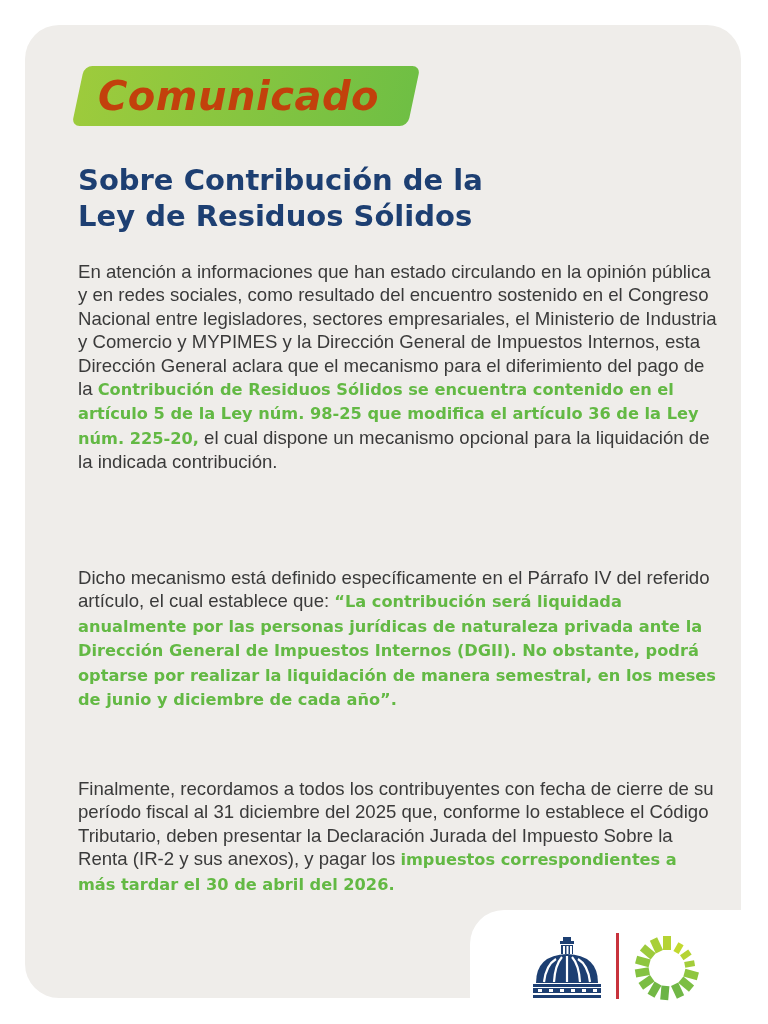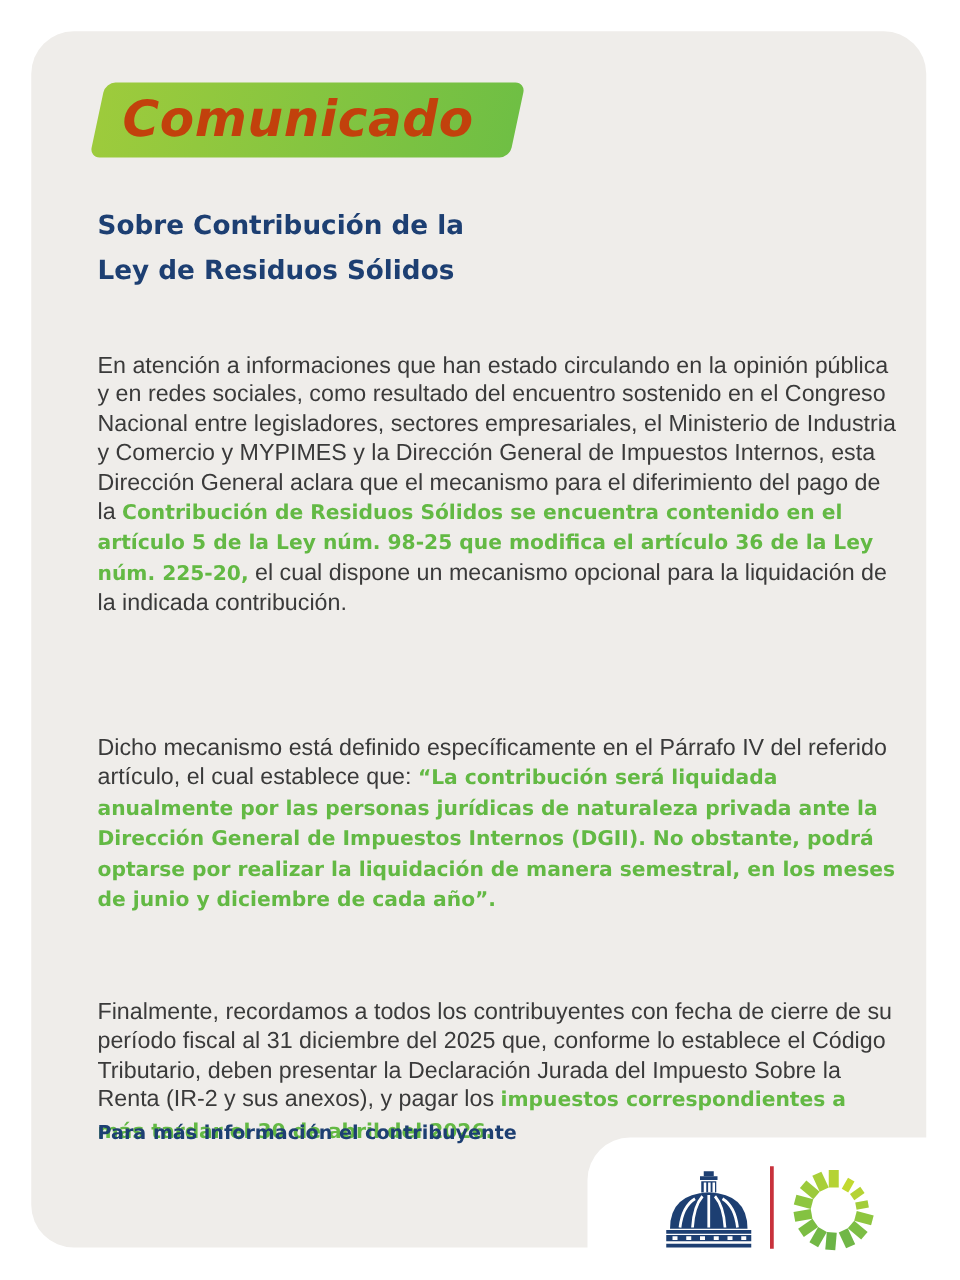--- a/index.html
+++ b/index.html
@@ -25,27 +25,27 @@
     }
     .badge-text {
       position: absolute; left: 98px; top: 66px; width: 300px; height: 60px;
       color: #c2410c; font-family: "DejaVu Sans", sans-serif; font-weight: bold;
       font-style: italic; font-size: 40px; line-height: 60px; letter-spacing: 0.5px;
     }
 
     .title {
       position: absolute; left: 78px; top: 162px; width: 500px;
       color: #1d3f72; font-family: "DejaVu Sans", sans-serif; font-weight: bold;
-      font-size: 21px; line-height: 36px;
+      font-size: 29px; line-height: 36px;
     }
 
     .para {
       position: absolute; left: 78px; width: 640px;
       color: #3a3a3a; font-family: "Liberation Sans", sans-serif;
-      font-size: 18.6px; line-height: 23.4px; margin-top: 20px;
+      font-size: 18.6px; line-height: 23.4px;
     }
     .para .hl { color: #63b944; font-weight: bold; font-family: "DejaVu Sans", sans-serif; font-size: 16.2px; }
     .p1 { top: 260px; }
     .p2 { top: 566px; }
     .p3 { top: 777px; }
 
     .contact {
       position: absolute; left: 78px; top: 895px; width: 400px;
       color: #1d3f72; font-family: "DejaVu Sans", sans-serif; font-weight: bold;
       font-size: 15.3px; line-height: 22.5px;
@@ -75,21 +75,20 @@
 
 <div class="para p2">
   <span>Dicho mecanismo está definido específicamente en el Párrafo IV del referido artículo, el cual establece que: </span><span class="hl">“La contribución será liquidada anualmente por las personas jurídicas de naturaleza privada ante la Dirección General de Impuestos Internos (DGII). No obstante, podrá optarse por realizar la liquidación de manera semestral, en los meses de junio y diciembre de cada año”.</span>
 </div>
 
 <div class="para p3">
   <span>Finalmente, recordamos a todos los contribuyentes con fecha de cierre de su período fiscal al 31 diciembre del 2025 que, conforme lo establece el Código Tributario, deben presentar la Declaración Jurada del Impuesto Sobre la Renta (IR-2 y sus anexos), y pagar los </span><span class="hl">impuestos correspondientes a más tardar el 30 de abril del 2026.</span>
 </div>
 
 <div class="contact">
-  <div>Para más información el contribuyente</div>
 </div>
 
 <svg class="logo-dome" viewBox="0 0 70 64">
   <rect x="31" y="2" width="8" height="4" fill="#1d3f72"></rect>
   <rect x="28" y="6" width="14" height="3" fill="#1d3f72"></rect>
   <rect x="29" y="10" width="12" height="9" fill="#1d3f72"></rect>
   <rect x="31" y="11" width="2" height="8" fill="#ffffff"></rect>
   <rect x="34.5" y="11" width="2" height="8" fill="#ffffff"></rect>
   <rect x="38" y="11" width="2" height="8" fill="#ffffff"></rect>
   <path d="M4 48 Q4 20 35 19 Q66 20 66 48 Z" fill="#1d3f72"></path>

